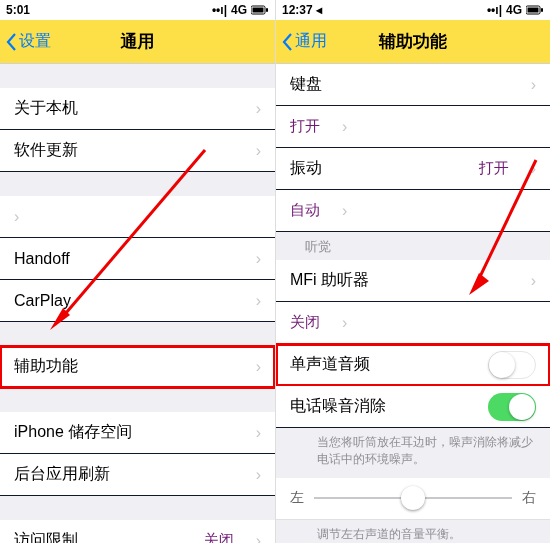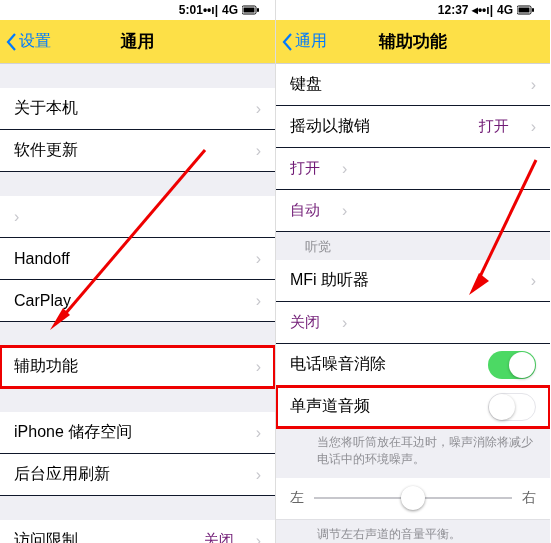--- a/index.html
+++ b/index.html
@@ -1,19 +1,19 @@
 <!DOCTYPE html>
 <html><head>
 <meta charset="utf-8">
 <style>
   * { margin: 0; padding: 0; box-sizing: border-box; }
   body { font-family: -apple-system, "Helvetica Neue", sans-serif; background: #fff; width: 551px; height: 543px; overflow: hidden; display: flex; }
   .pane { width: 275px; height: 543px; background: #efeff4; overflow: hidden; position: relative; }
   .pane + .pane { border-left: 1px solid #ddd; }
-  .statusbar { height: 20px; background: #fff; display: flex; align-items: center; justify-content: flex-end; padding: 0 15px; font-size: 12px; font-weight: 600; }
+  .statusbar { height: 20px; background: #fff; display: flex; align-items: center; justify-content: space-between; padding: 0 6px; font-size: 12px; font-weight: 600; }
   .navbar { height: 44px; background: #fde047; display: flex; align-items: center; position: relative; border-bottom: 1px solid #d1d1d5; }
   .back { color: #007aff; font-size: 16px; display: flex; align-items: center; padding-left: 6px; }
   .back svg { margin-right: 2px; }
   .navtitle { position: absolute; left: 0; right: 0; text-align: center; font-size: 17px; font-weight: 600; color: #000; pointer-events: none; }
   .group-gap { height: 24px; }
   .group-header { font-size: 13px; color: #8e8e93; padding: 6px 29px 4px; }
   .row { background: #fff; height: 42px; display: flex; align-items: center; padding: 0 14px; border-bottom: 1px solid #0f172a; position: relative; }
   .row:first-of-type { border-top: 1px solid #e0e0e4; }
   .row .label { font-size: 16px; color: #000; flex: 1; }
   .row .value { color: #701a75; font-size: 15px; margin-right: 22px; }
@@ -132,52 +132,52 @@
       <span>通用</span>
     </div>
     <div class="navtitle">辅助功能</div>
   </div>
 
   <div class="row" style="border-top:none">
       <span class="label">键盘</span>
       <span class="chevron">›</span>
     </div>
   <div class="row">
-      <span class="label">摇动以撤销</span>
       <span class="value">打开</span>
       <span class="chevron">›</span>
     </div>
   <div class="row">
+      <span class="label">振动</span>
       <span class="value">打开</span>
       <span class="chevron">›</span>
     </div>
   <div class="row">
       <span class="value">自动</span>
       <span class="chevron">›</span>
     </div>
 
   <div class="group-header">听觉</div>
   <div class="row">
       <span class="label">MFi 助听器</span>
       <span class="chevron">›</span>
     </div>
   <div class="row">
       <span class="value">关闭</span>
       <span class="chevron">›</span>
     </div>
 
+  <div class="row highlight">
+      <span class="label">单声道音频</span>
+      <div class="toggle off">
+        <div class="knob"></div>
+      </div>
+    </div>
   <div class="row">
       <span class="label">电话噪音消除</span>
       <div class="toggle on">
-        <div class="knob"></div>
-      </div>
-    </div>
-  <div class="row highlight">
-      <span class="label">单声道音频</span>
-      <div class="toggle off">
         <div class="knob"></div>
       </div>
     </div>
   <div class="footnote">当您将听筒放在耳边时，噪声消除将减少电话中的环境噪声。</div>
 
   <div class="slider-row">
     <span class="lr">左</span>
     <div class="slider">
         <div class="dot"></div>
       </div>

